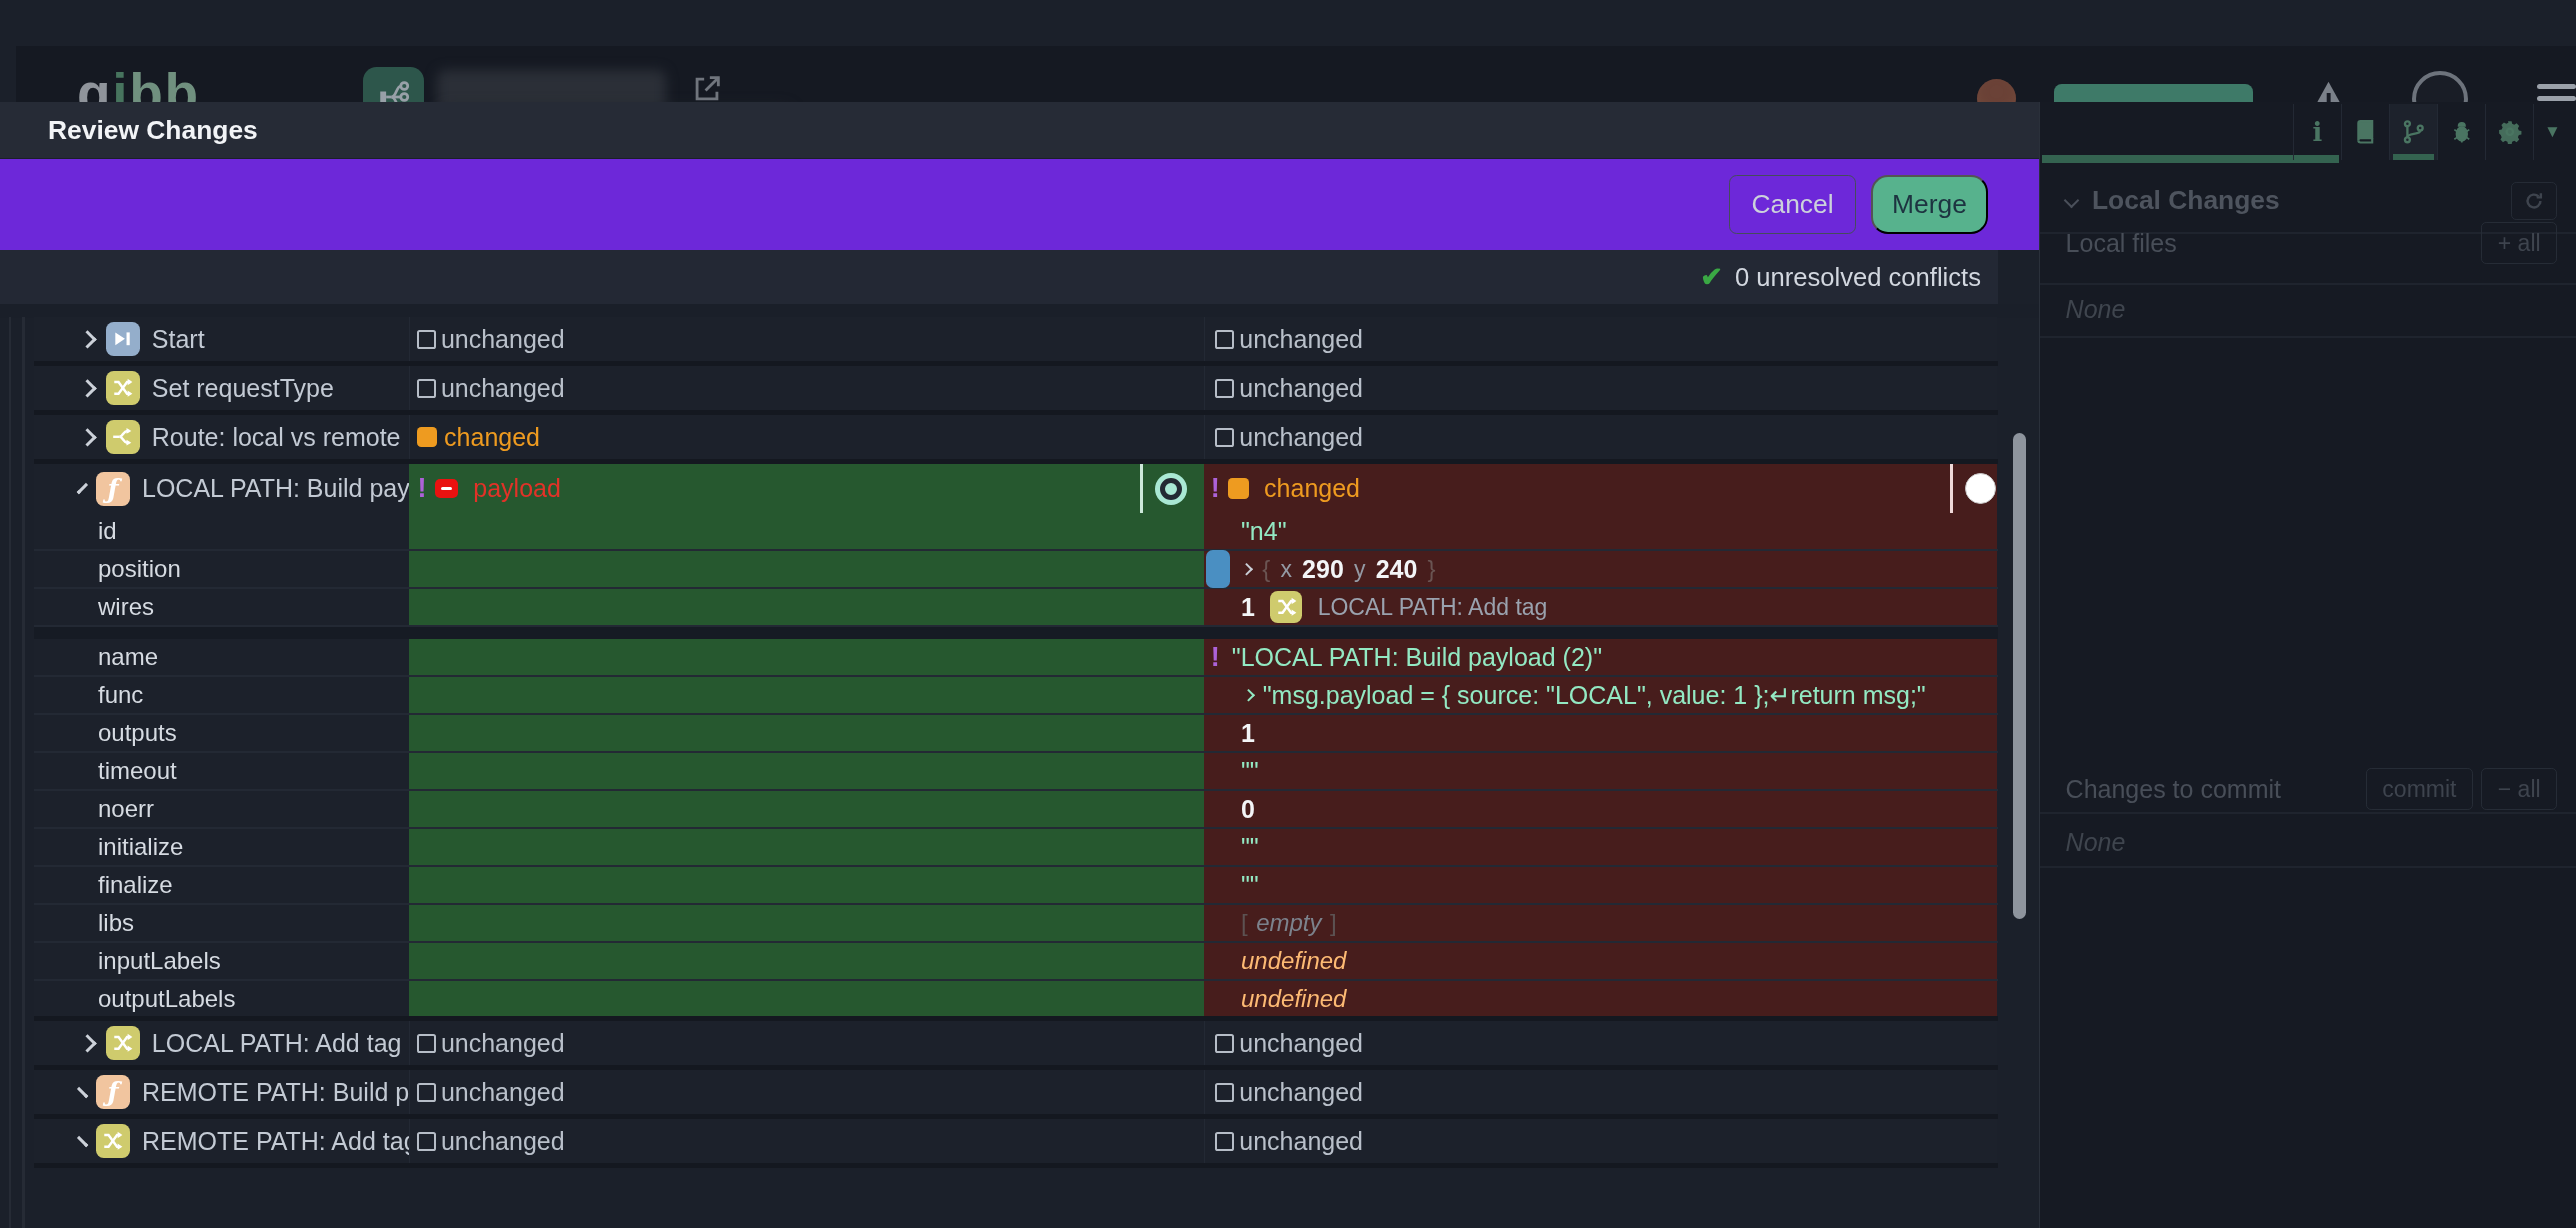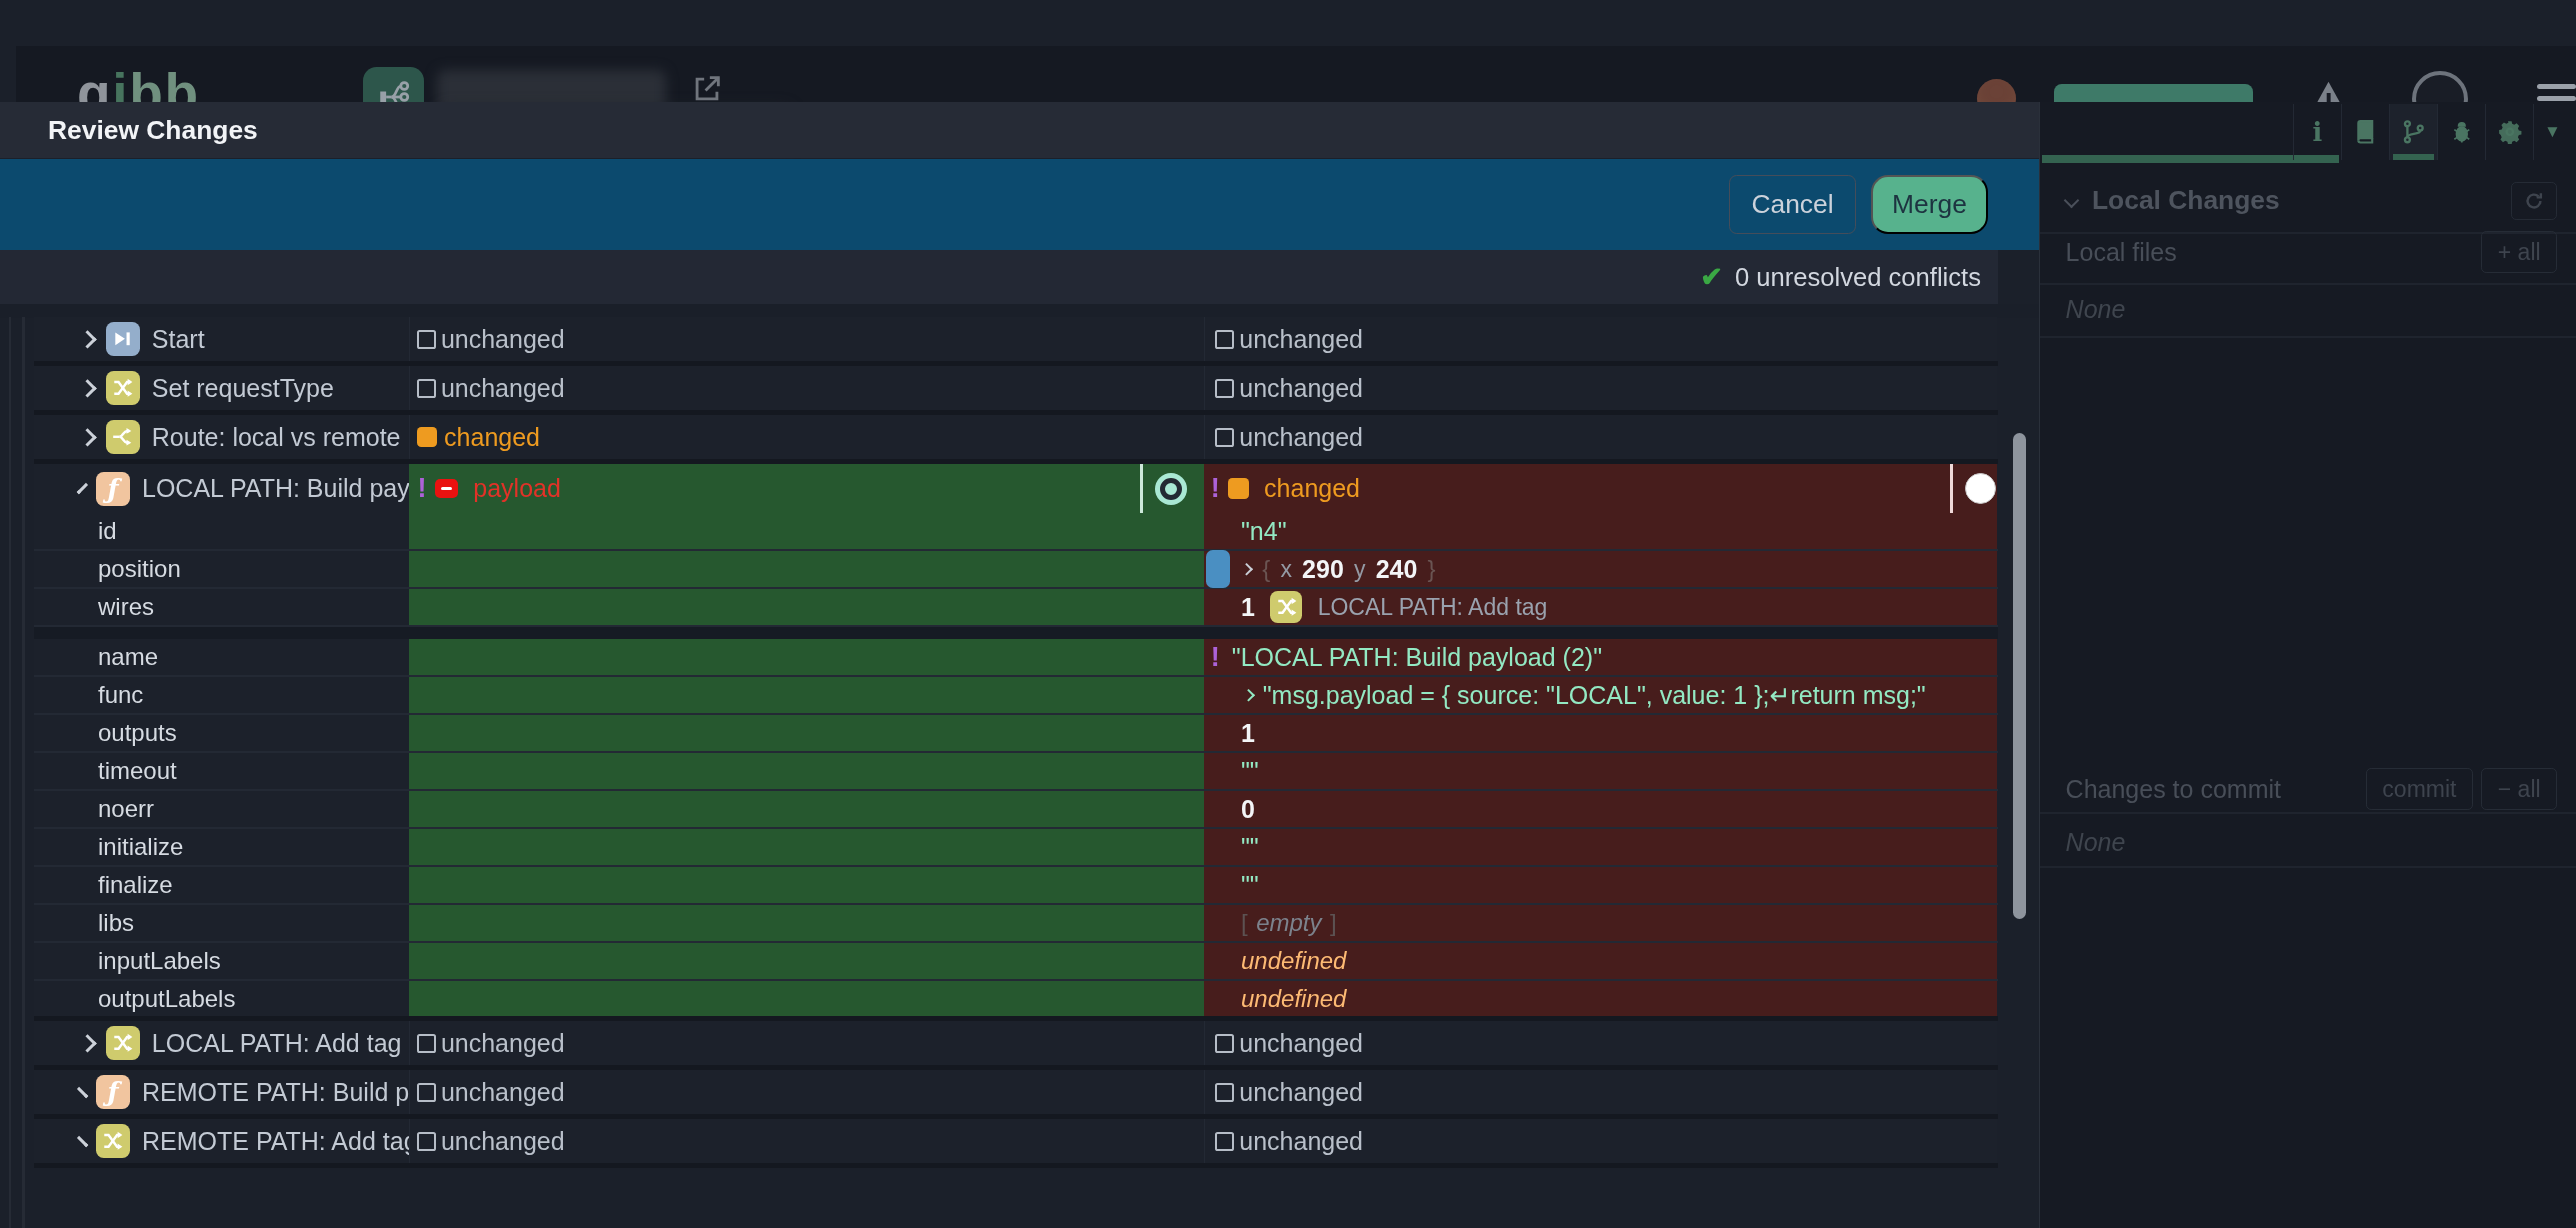--- a/index.html
+++ b/index.html
@@ -21,21 +21,21 @@
   #save-btn .lbl { color:#86efac; font-size:29px; font-weight:600; }
   #save-btn .caret { width:0; height:0; border-left:9.4px solid transparent; border-right:9.4px solid transparent; border-top:12px solid #223240; margin-left:5.1px; }
   #warn-icon { position:absolute; left:2293px; top:34px; width:39px; height:38px; }
   #avatar-ring { position:absolute; left:2396px; top:25px; width:56px; height:56px; border-radius:50%; border:4.3px solid #6d737c; background:#191d26; }
   #hamburger { position:absolute; left:2521px; top:38px; display:flex; flex-direction:column; gap:6.8px; }
   #hamburger span { width:39px; height:5.1px; border-radius:2.6px; background:#9aa0a9; }
 
   
   #titlebar { position:absolute; left:0; top:102px; width:2039px; height:56px; background:#262b36; display:flex; align-items:center; }
   #titlebar .t { margin-left:48px; color:#f2f4f7; font-size:26.4px; font-weight:bold; }
-  #actionbar { position:absolute; left:0; top:159px; width:2039px; height:91px; background:#0c4a6e; }
+  #actionbar { position:absolute; left:0; top:159px; width:2039px; height:91px; background:#6d28d9; }
   #cancel-btn { position:absolute; left:1729px; top:16px; width:127px; height:59px; border-radius:7.7px; border:1.7px solid #454d5a; background:transparent; color:#ccd2db; font-size:26.4px; display:grid; place-items:center; }
   #merge-btn { position:absolute; left:1871px; top:16px; width:117px; height:59px; border-radius:17px; background:#57b28d; color:#1d3340; font-size:26.4px; display:grid; place-items:center; }
   #conflictbar { position:absolute; left:0; top:250px; width:1998px; height:54px; background:#232834; display:flex; align-items:center; justify-content:flex-end; gap:12px; padding-right:17px; }
   #conflictbar .chk { color:#3aa844; font-size:27px; font-weight:bold; }
   #conflictbar .txt { color:#d2d7df; font-size:25.6px; }
   #substrip { position:absolute; left:0; top:304px; width:2039px; height:13.6px; background:#1a1f29; }
 
   
   .guide { position:absolute; top:317px; height:911px; width:2.6px; background:#262b35; }
   #diff { position:absolute; left:34px; top:317px; width:1964px; }
@@ -96,21 +96,21 @@
   .tabcell svg { width:25.6px; height:25.6px; }
   .tabcell .tx { color:#4a7562; font-size:25.6px; }
   .tabcell .tx.serifi { font-family:"DejaVu Serif", serif; font-weight:bold; }
   .sb-row { display:flex; align-items:center; position:absolute; left:0; width:100%;text-align:right; }
   .sb-chev { width:11px; height:11px; border-right:2.6px solid #4a505a; border-bottom:2.6px solid #4a505a; transform:rotate(45deg); margin-left:25.6px; }
   #sb-localchanges { top:73px; height:51px; }
   #sb-localchanges .t { margin-left:15.4px; color:#4e545e; font-size:26.4px; font-weight:bold; }
   #sb-refresh { position:absolute; right:19px; top:6.8px; width:46px; height:38px; border:1.7px solid #252b35; border-radius:5.1px; display:grid; place-items:center; }
   #sb-refresh svg { width:22px; height:22px; }
   .sb-div { position:absolute; left:0; width:100%; height:1.7px; background:#1f242e; }
-  #sb-localfiles { top:127px; height:46px; }
+  #sb-localfiles { top:118px; height:46px; }
   #sb-localfiles .t { margin-left:25.6px; color:#484e58; font-size:25px; }
   .sb-btn { border:1.7px solid #262c36; border-radius:5.1px; color:#3e444e; font-size:23px; padding:6.8px 15.4px; white-space:nowrap; }
   #sb-none1 { top:184px; height:46px; }
   .sb-none { margin-left:25.6px; color:#3f454e; font-size:25px; font-style:italic; }
   #sb-commit { top:664px; height:46px; }
   #sb-commit .t { margin-left:25.6px; color:#484e58; font-size:25px; }
   #sb-none2 { top:717px; height:46px; }
   .flexspace { flex:1; }
   .mr { margin-right:19px; }
 </style>

